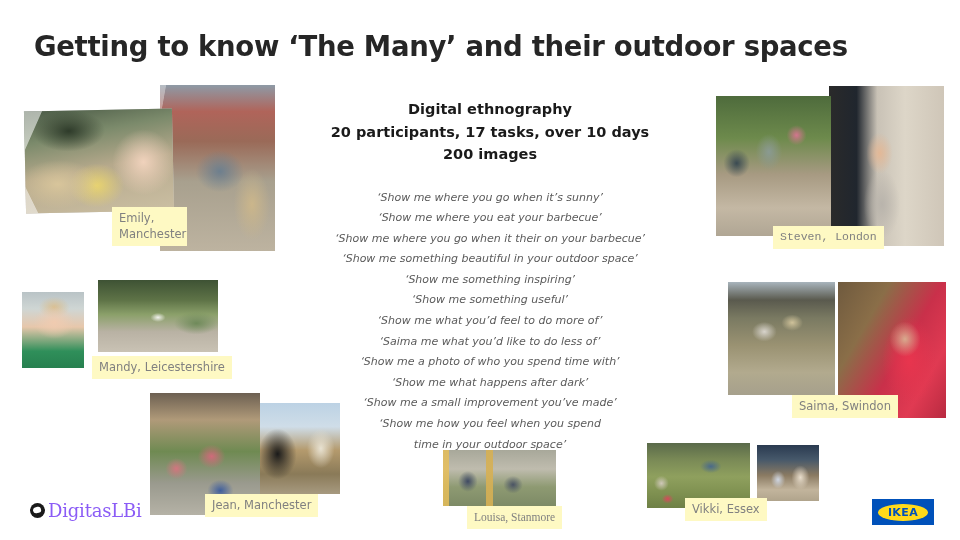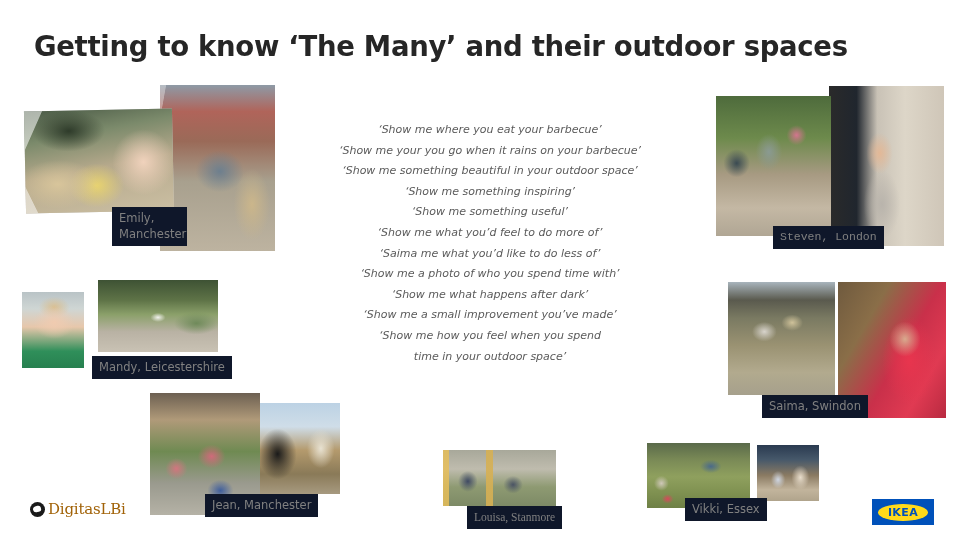--- a/index.html
+++ b/index.html
@@ -55,21 +55,21 @@
   
   .cluster { position: absolute; }
   .photo {
     position: absolute;
     overflow: hidden;
     background-color: #c8c8c8;
     background-repeat: no-repeat;
   }
   .caption {
     position: absolute;
-    background: #0f172a;
+    background: #fef9c3;
     color: #808080;
     font-size: 11.5px;
     line-height: 16px;
     padding: 3px 7px 4px 7px;
     white-space: pre-line;
     z-index: 20;
   }
 
   
   .ph-emily-window {
@@ -174,21 +174,21 @@
   .logo-digitas .mark::after {
     content: "";
     position: absolute; left: 3px; top: 4px;
     width: 8px; height: 6px;
     background: #ffffff;
     border-radius: 55% 40% 35% 50%;
     transform: rotate(-12deg);
   }
   .logo-digitas .wordmark {
     font-family: "DejaVu Serif", "Liberation Serif", serif;
-    font-size: 15px; color: #a16207; letter-spacing: -0.2px;
+    font-size: 18px; color: #8b5cf6; letter-spacing: -0.2px;
   }
   .logo-ikea {
     position: absolute;
     left: 872px; top: 499px;
     width: 62px; height: 26px;
     background: #0051BA;
     display: flex; align-items: center; justify-content: center;
   }
   .logo-ikea .oval {
     width: 50px; height: 17px;
@@ -202,23 +202,29 @@
   }
 </style>
 </head>
 <body>
 
 <div class="slide">
 
   <div class="slide-title">Getting to know ‘The Many’ and their outdoor spaces</div>
 
   <div class="center-col">
+    <div class="headline">
+      <div class="l1">Digital ethnography</div>
+      <div class="l2">20 participants, 17 tasks, over 10 days</div>
+      <div class="l3">200 images</div>
+    </div>
     <div class="tasks">
+      <div>‘Show me where you go when it’s sunny’</div>
       <div>‘Show me where you eat your barbecue’</div>
-      <div>‘Show me your you go when it rains on your barbecue’</div>
+      <div>‘Show me where you go when it their on your barbecue’</div>
       <div>‘Show me something beautiful in your outdoor space’</div>
       <div>‘Show me something inspiring’</div>
       <div>‘Show me something useful’</div>
       <div>‘Show me what you’d feel to do more of’</div>
       <div>‘Saima me what you’d like to do less of’</div>
       <div>‘Show me a photo of who you spend time with’</div>
       <div>‘Show me what happens after dark’</div>
       <div>‘Show me a small improvement you’ve made’</div>
       <div>‘Show me how you feel when you spend</div>
       <div>time in your outdoor space’</div>
@@ -251,21 +257,21 @@
 
   <div class="cluster" style="left:716px; top:86px; width:228px; height:172px;">
     <div class="photo ph-steven-person" style="left:113px; top:0px; width:115px; height:160px;"></div>
     <div class="photo ph-steven-patio" style="left:0px; top:10px; width:115px; height:140px;"></div>
     <div class="caption" style="left:57px; top:140px;font-family:Liberation Mono, monospace;">Steven, London</div>
   </div>
 
   <div class="cluster" style="left:728px; top:282px; width:218px; height:136px;">
     <div class="photo ph-saima-person" style="left:110px; top:0px; width:108px; height:136px;"></div>
     <div class="photo ph-saima-garden" style="left:0px; top:0px; width:107px; height:113px;"></div>
-    <div class="caption" style="left:34px; top:113px;">Saima, Swindon</div>
+    <div class="caption" style="left:64px; top:113px;">Saima, Swindon</div>
   </div>
 
   <div class="cluster" style="left:647px; top:443px; width:175px; height:82px;">
     <div class="photo ph-vikki-garden" style="left:0px; top:0px; width:103px; height:65px;"></div>
     <div class="photo ph-vikki-people" style="left:110px; top:2px; width:62px; height:56px;"></div>
     <div class="caption" style="left:38px; top:55px;">Vikki, Essex</div>
   </div>
 
   <div class="logo-digitas">
     <span class="mark"></span>

